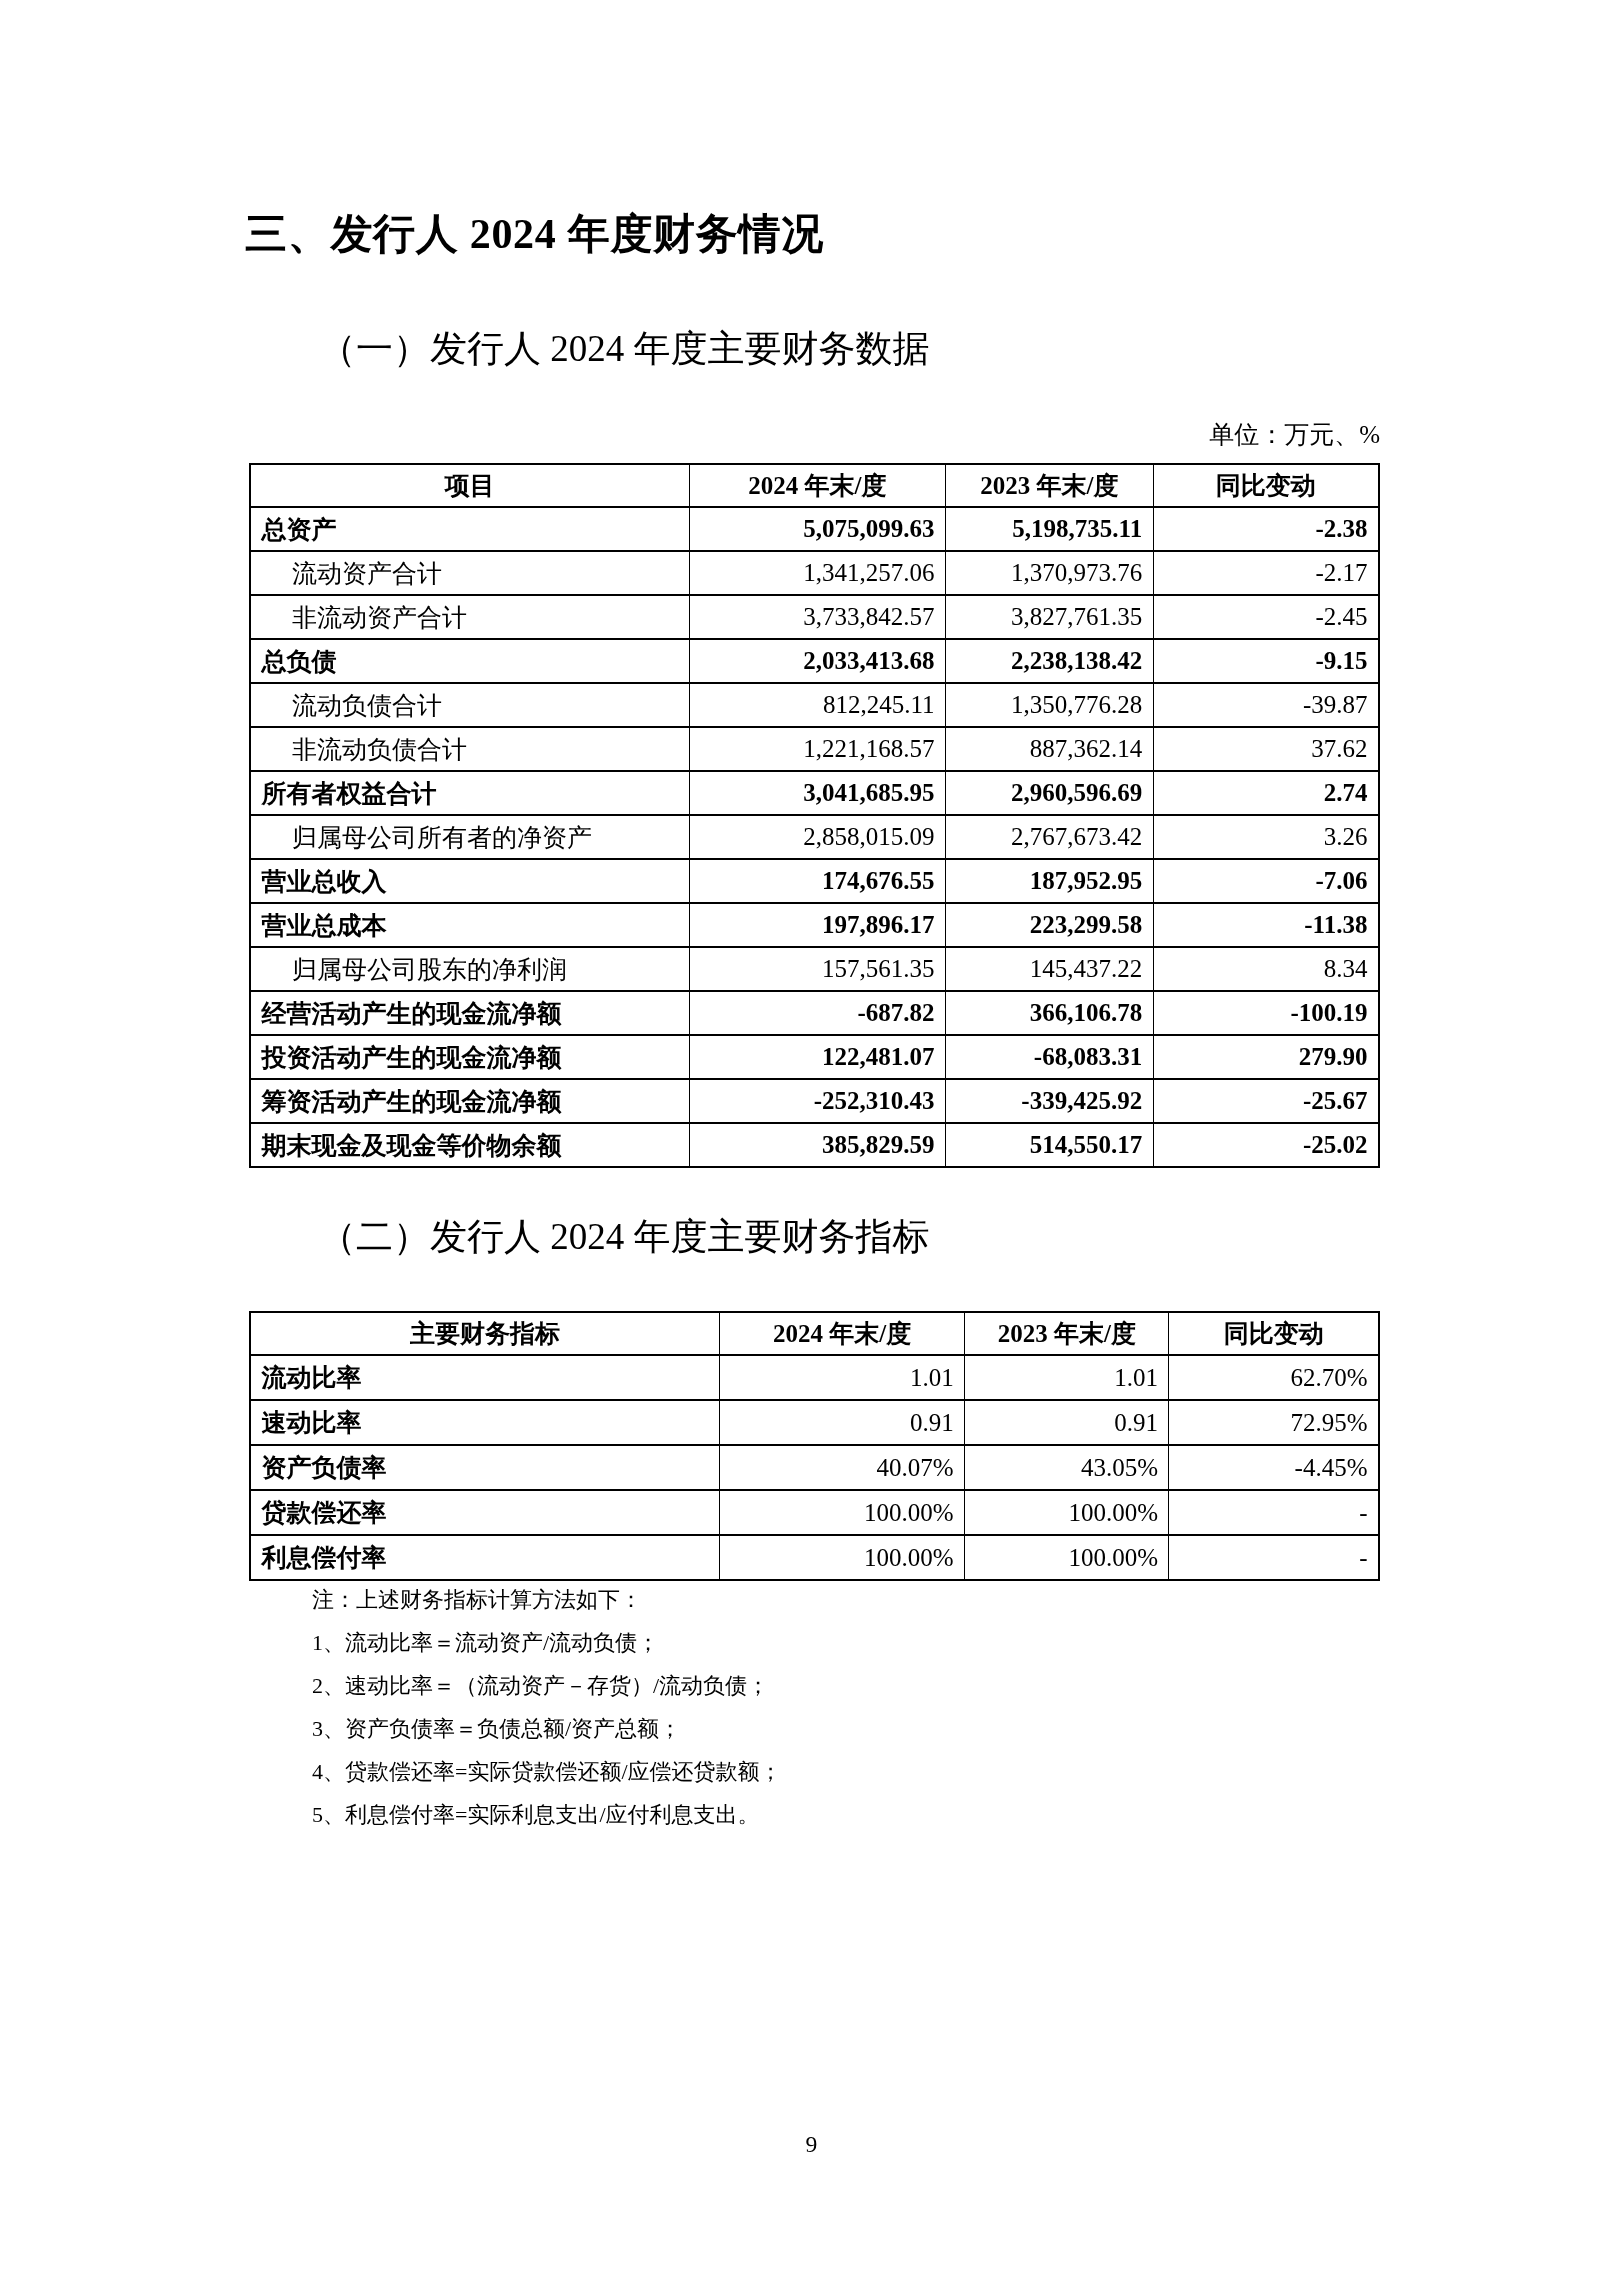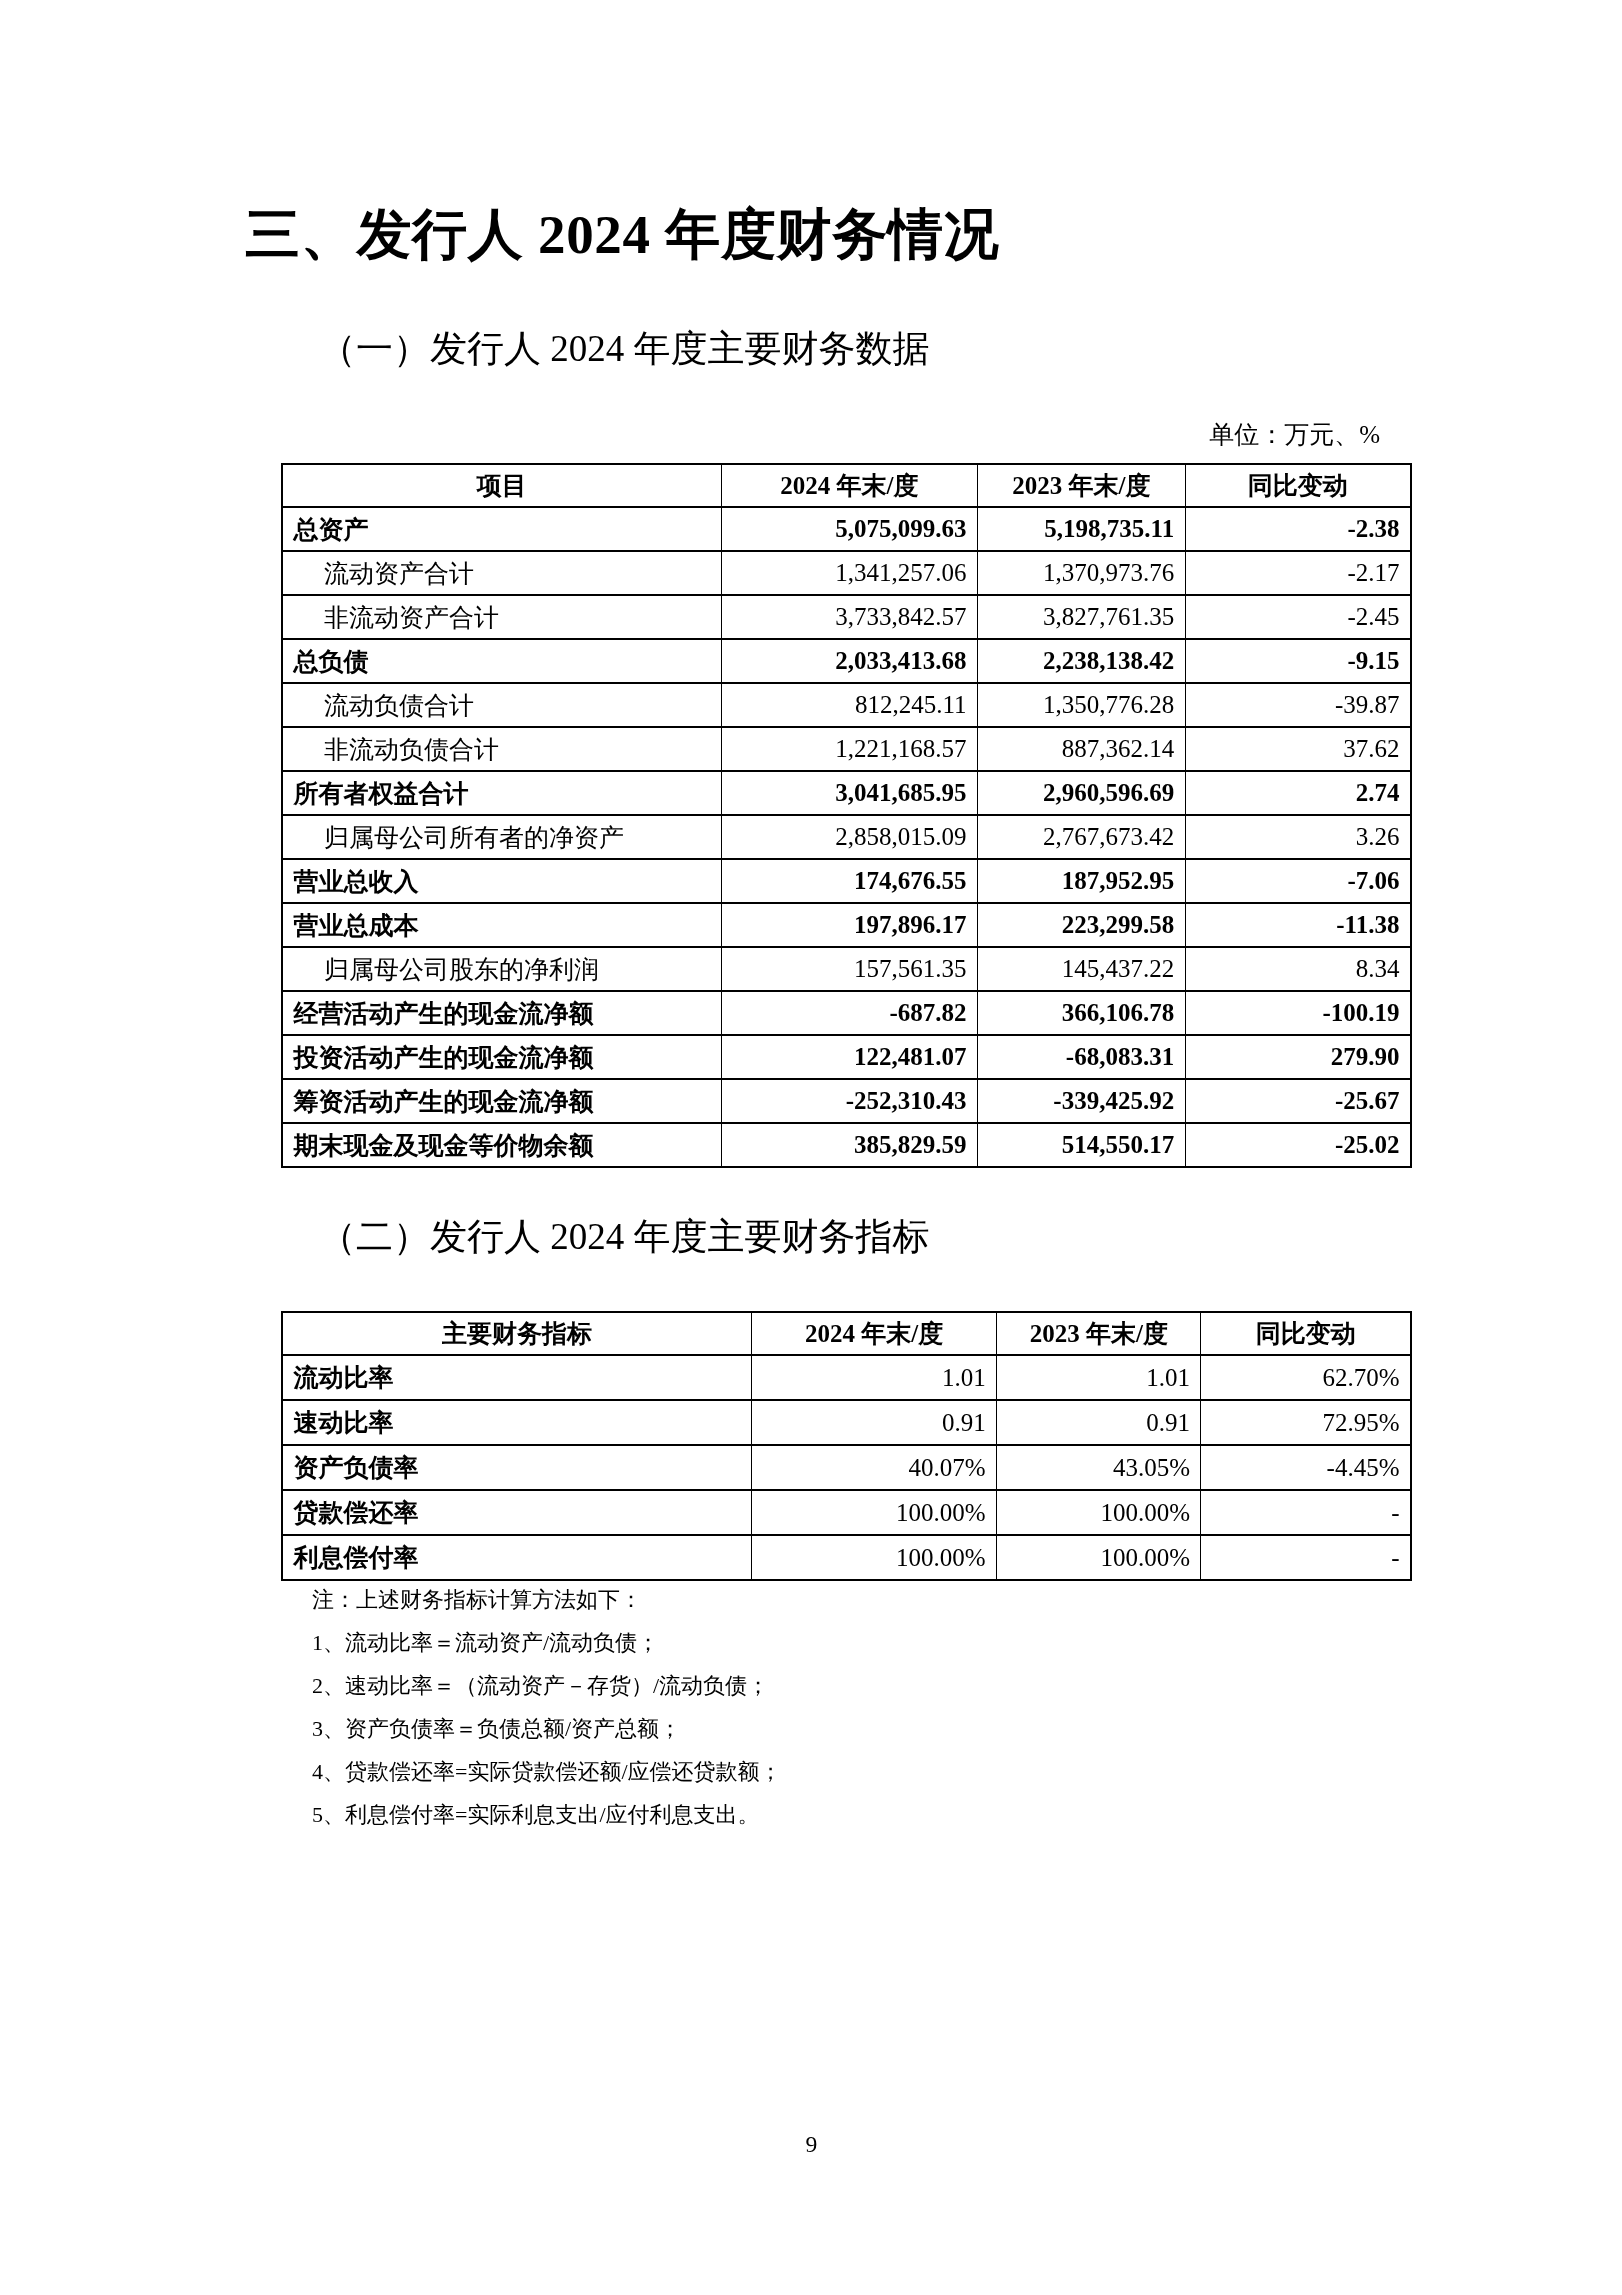--- a/index.html
+++ b/index.html
@@ -6,40 +6,39 @@
   .page {
     position:relative;
     width:1623px; height:2295px;
     margin:0 auto;
     background:#ffffff;
     color:#000000;
     font-family:"Liberation Serif","DejaVu Serif",serif;
   }
   .sec-title {
     position:absolute; left:245px; top:211px; margin:0;
-    font-size:55px; font-weight:bold; line-height:47px;
+    font-size:42px; font-weight:bold; line-height:47px;
     letter-spacing:0.7px; white-space:nowrap;
   }
   .sub-title {
     position:absolute; left:319px; margin:0;
     font-size:37px; font-weight:normal; line-height:42px;
     white-space:nowrap;
   }
   .sub1 { top:328px; }
   .sub2 { top:1216px; }
   .unit {
     position:absolute; right:243px; top:420px;
     font-size:25px; line-height:29px; white-space:nowrap;
   }
   table.fin-table {
     position:absolute; left:249px; width:1131px;
     border-collapse:collapse; table-layout:fixed;
     font-size:25px;
     border:2px solid #000;
-    margin-left:32px;
   }
   .t1 { top:463px; }
   .t2 { top:1311px; }
   .fin-table th, .fin-table td {
     border-left:1.3px solid #000; border-right:1.3px solid #000;
     border-top:2px solid #000; border-bottom:2px solid #000;
     padding:0; vertical-align:middle;
     overflow:hidden; white-space:nowrap;
   }
   .fin-table th { font-weight:bold; text-align:center; height:41px; }

